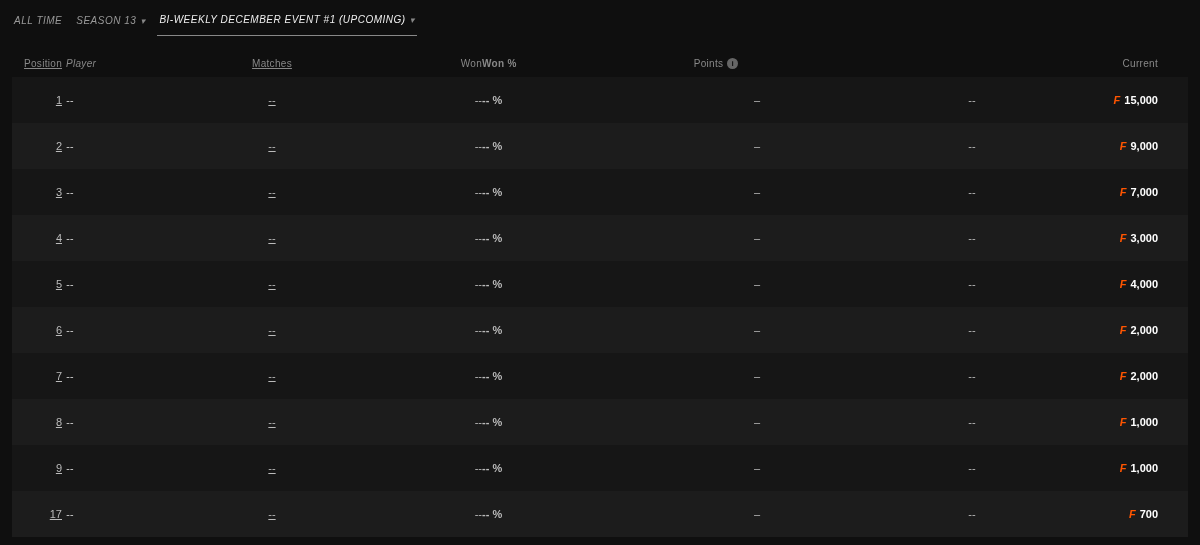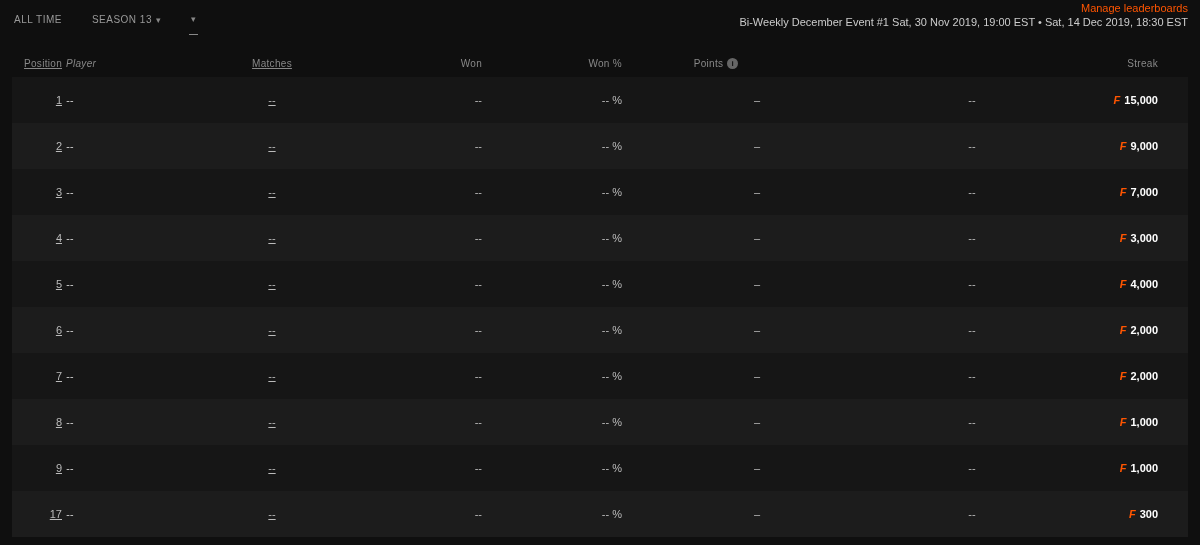--- a/index.html
+++ b/index.html
@@ -14,22 +14,23 @@
     }
     .header {
       display: flex;
       align-items: flex-start;
       padding: 8px 12px 0 12px;
       position: relative;
       height: 40px;
     }
     .tabs {
       display: flex;
-      gap: 26px;
+      gap: 10px;
       align-items: flex-end;
+      font-style: italic;
     }
     .tab {
       text-transform: uppercase;
       letter-spacing: 0.5px;
       color: #999;
       cursor: pointer;
       padding: 6px 2px 10px 2px;
       font-size: 10px;
       display: flex;
       align-items: center;
@@ -76,21 +77,21 @@
       height: 46px;
       font-size: 11px;
       color: #bbb;
     }
     .row:nth-child(odd) { background: #161616; }
     .row:nth-child(even) { background: #1c1c1c; }
     .col-pos      { width: 50px;  text-align: right; text-decoration: underline; }
     .col-player   { width: 140px; text-align: left; padding-left: 4px; font-style: italic;}
     .col-matches  { width: 140px; text-align: center; text-decoration: underline; }
     .col-won      { width: 140px; text-align: right; }
-    .col-wonpct   { width: 140px; text-align: right; }
+    .col-wonpct   { width: 140px; text-align: left; font-weight: bold; }
     .col-streak   { width: 270px; text-align: center; }
     .col-points   { width: 160px; text-align: center; }
     .col-prizes   { flex: 1; text-align: right; padding-right: 30px; }
     .points-hdr { display: inline-flex; align-items: center; gap: 4px; justify-content: center; padding-left: 28px;}
     .info-icon {
       display: inline-flex;
       width: 11px; height: 11px;
       border-radius: 50%;
       background: #666;
       color: #111;
@@ -121,43 +122,40 @@
 <div class="header">
   <div class="tabs">
     <div class="tab">
       <span>ALL TIME</span>
     </div>
     <div class="tab">
       <span>SEASON 13</span>
       <span class="chev">▾</span>
     </div>
     <div class="tab active">
+      <span>BI-WEEKLY DECEMBER EVENT #1 (UPCOMING)</span>
       <span class="chev">▾</span>
     </div>
-  </div>
-  <div class="meta">
-    <a class="manage-link">Manage leaderboards</a>
-    <div class="event-info">Bi-Weekly December Event #1  Sat, 30 Nov 2019, 19:00 EST • Sat, 14 Dec 2019, 18:30 EST</div>
   </div>
 </div>
 
 <div class="table">
   <div class="thead">
     <div class="col-pos">Position</div>
     <div class="col-player">Player</div>
     <div class="col-matches">Matches</div>
     <div class="col-won">Won</div>
     <div class="col-wonpct">Won %</div>
     <div class="col-points">
       <span class="points-hdr">
         <span>Points</span>
         <span class="info-icon">i</span>
       </span>
     </div>
-    <div class="col-prizes">Streak</div>
+    <div class="col-prizes">Current</div>
   </div>
   <div class="tbody" id="tbody">
       <div class="row">
         <div class="col-pos">1</div>
         <div class="col-player">--</div>
         <div class="col-matches">--</div>
         <div class="col-won">--</div>
         <div class="col-wonpct">-- %</div>
         <div class="col-streak">–</div>
         <div class="col-points">--</div>
@@ -273,17 +271,17 @@
       <div class="row">
         <div class="col-pos">17</div>
         <div class="col-player">--</div>
         <div class="col-matches">--</div>
         <div class="col-won">--</div>
         <div class="col-wonpct">-- %</div>
         <div class="col-streak">–</div>
         <div class="col-points">--</div>
         <div class="col-prizes"><span class="prize">
             <span class="coin">F</span>
-            <span>300</span>
+            <span>700</span>
           </span></div>
       </div>
     </div>
 </div>
 
 </body></html>

